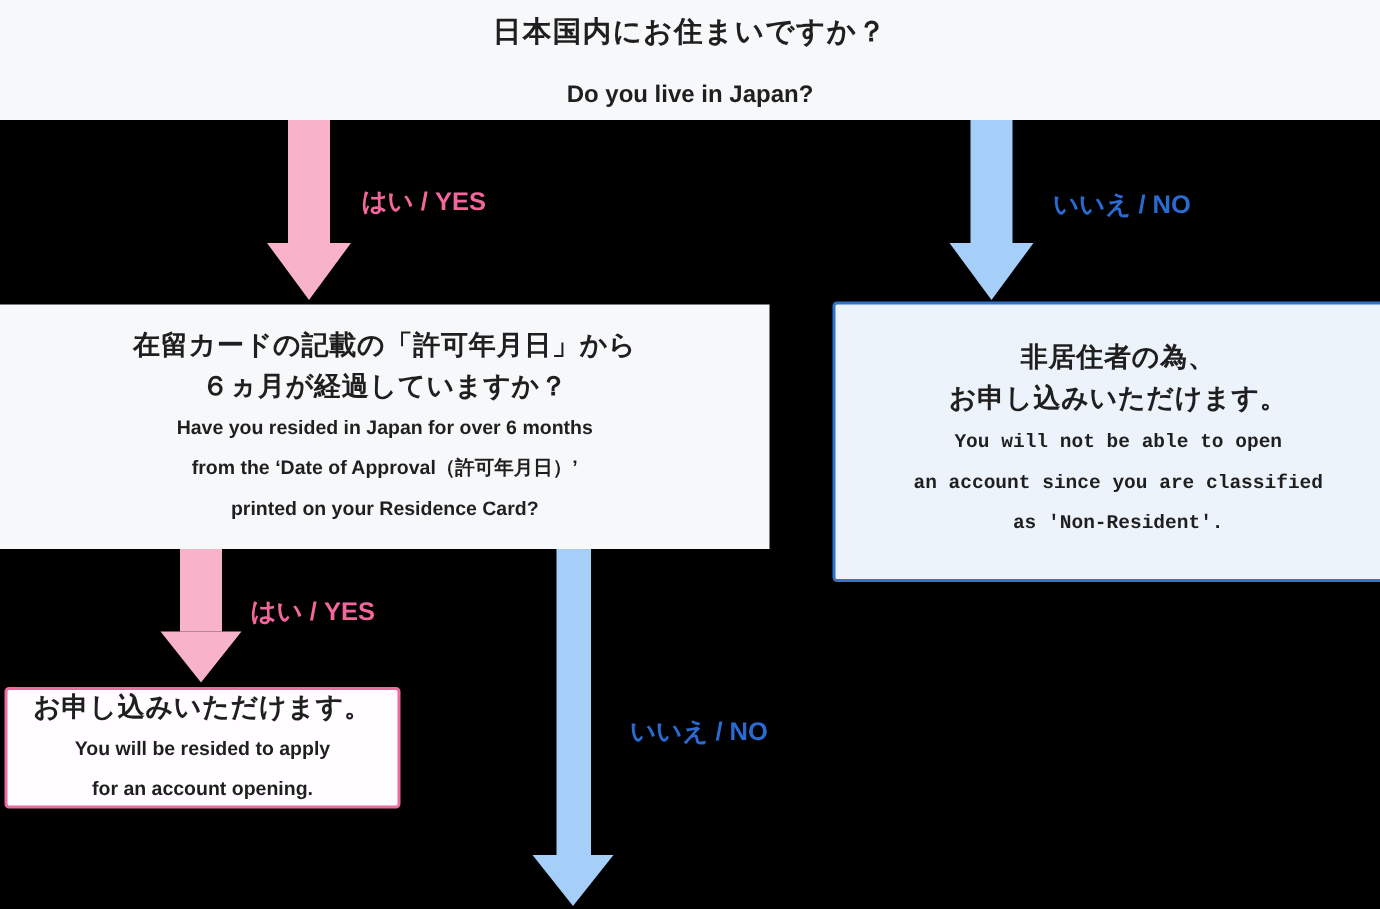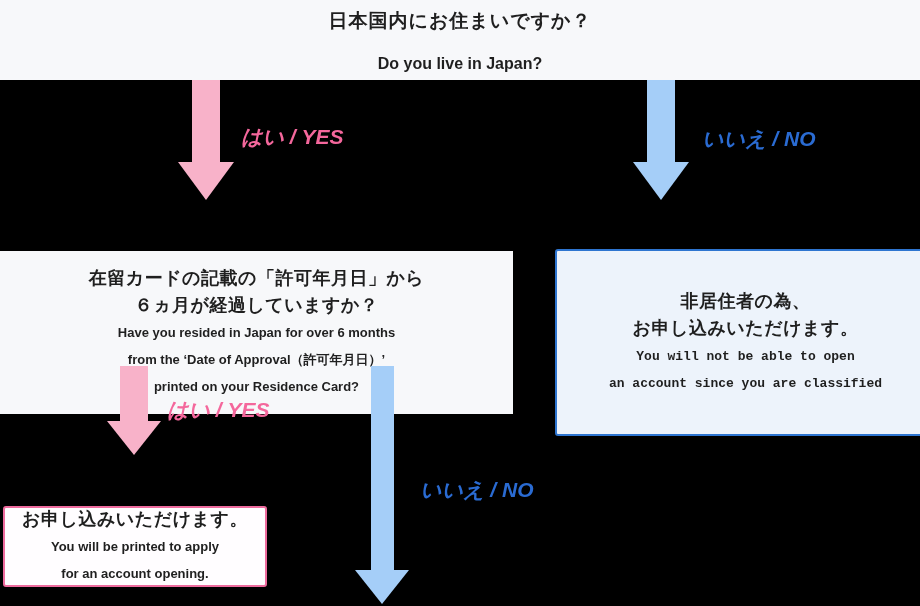--- a/index.html
+++ b/index.html
@@ -41,30 +41,29 @@
   .arrow{position:absolute;display:flex;flex-direction:column;align-items:center;}
   .arrow .shaft{width:28px;flex:1;}
   .arrow .shaft.narrow{width:23px;}
   .arrow.pink .shaft{background:var(--pink-arrow);}
   .arrow.blue .shaft{background:var(--blue-arrow);}
   .arrow .head{width:0;height:0;border-left:28px solid transparent;border-right:28px solid transparent;border-top:38px solid transparent;}
   .arrow .head.small{border-left-width:27px;border-right-width:27px;border-top-width:34px;}
   .arrow.pink .head{border-top-color:var(--pink-arrow);}
   .arrow.blue .head{border-top-color:var(--blue-arrow);}
   
-  .branch-label{position:absolute;font-size:21px;font-weight:bold;white-space:nowrap;font-style:italic;}
+  .branch-label{position:absolute;font-size:17px;font-weight:bold;white-space:nowrap;}
   .branch-label.pink{color:var(--pink-label);}
   .branch-label.blue{color:var(--blue-label);text-align:center;}
   
   .flow-box{
     position:absolute;
     display:flex;flex-direction:column;align-items:center;justify-content:center;
     text-align:center;color:var(--text);
     box-sizing:border-box;
-    margin-top:48px;
   }
   .flow-box .jp{font-size:18px;font-weight:bold;line-height:27px;letter-spacing:0.5px;}
   .flow-box .en{font-size:13px;font-weight:bold;line-height:27px;}
   .residence-box{
     left:0;top:203px;width:513px;height:163px;
     background:var(--box-bg);
   }
   .nonresident-box{
     left:555px;top:201px;width:381px;height:187px;
     background:var(--blue-box-bg);
@@ -107,33 +106,34 @@
     <div class="en">Have you resided in Japan for over 6 months</div>
     <div class="en">from the ‘Date of Approval（許可年月日）’</div>
     <div class="en">printed on your Residence Card?</div>
   </div>
 
   <div class="flow-box nonresident-box">
     <div class="jp">非居住者の為、</div>
     <div class="jp">お申し込みいただけます。</div>
     <div class="en">You will not be able to open</div>
     <div class="en">an account since you are classified</div>
+    <div class="en">as 'Non-Resident'.</div>
   </div>
 
   <div class="arrow pink" style="left:106px;top:366px;height:89px;width:56px;">
     <div class="shaft"></div>
     <div class="head small"></div>
   </div>
   <div class="branch-label pink" style="left:167px;top:396px;">はい / YES</div>
 
   <div class="arrow blue" style="left:355px;top:366px;height:238px;width:54px;">
     <div class="shaft narrow"></div>
     <div class="head small"></div>
   </div>
   <div class="branch-label blue" style="left:420px;top:476px;">いいえ / NO</div>
 
   <div class="flow-box eligible-box">
     <div class="jp">お申し込みいただけます。</div>
-    <div class="en">You will be printed to apply</div>
+    <div class="en">You will be resided to apply</div>
     <div class="en">for an account opening.</div>
   </div>
 
 </div>
 
 </body></html>

